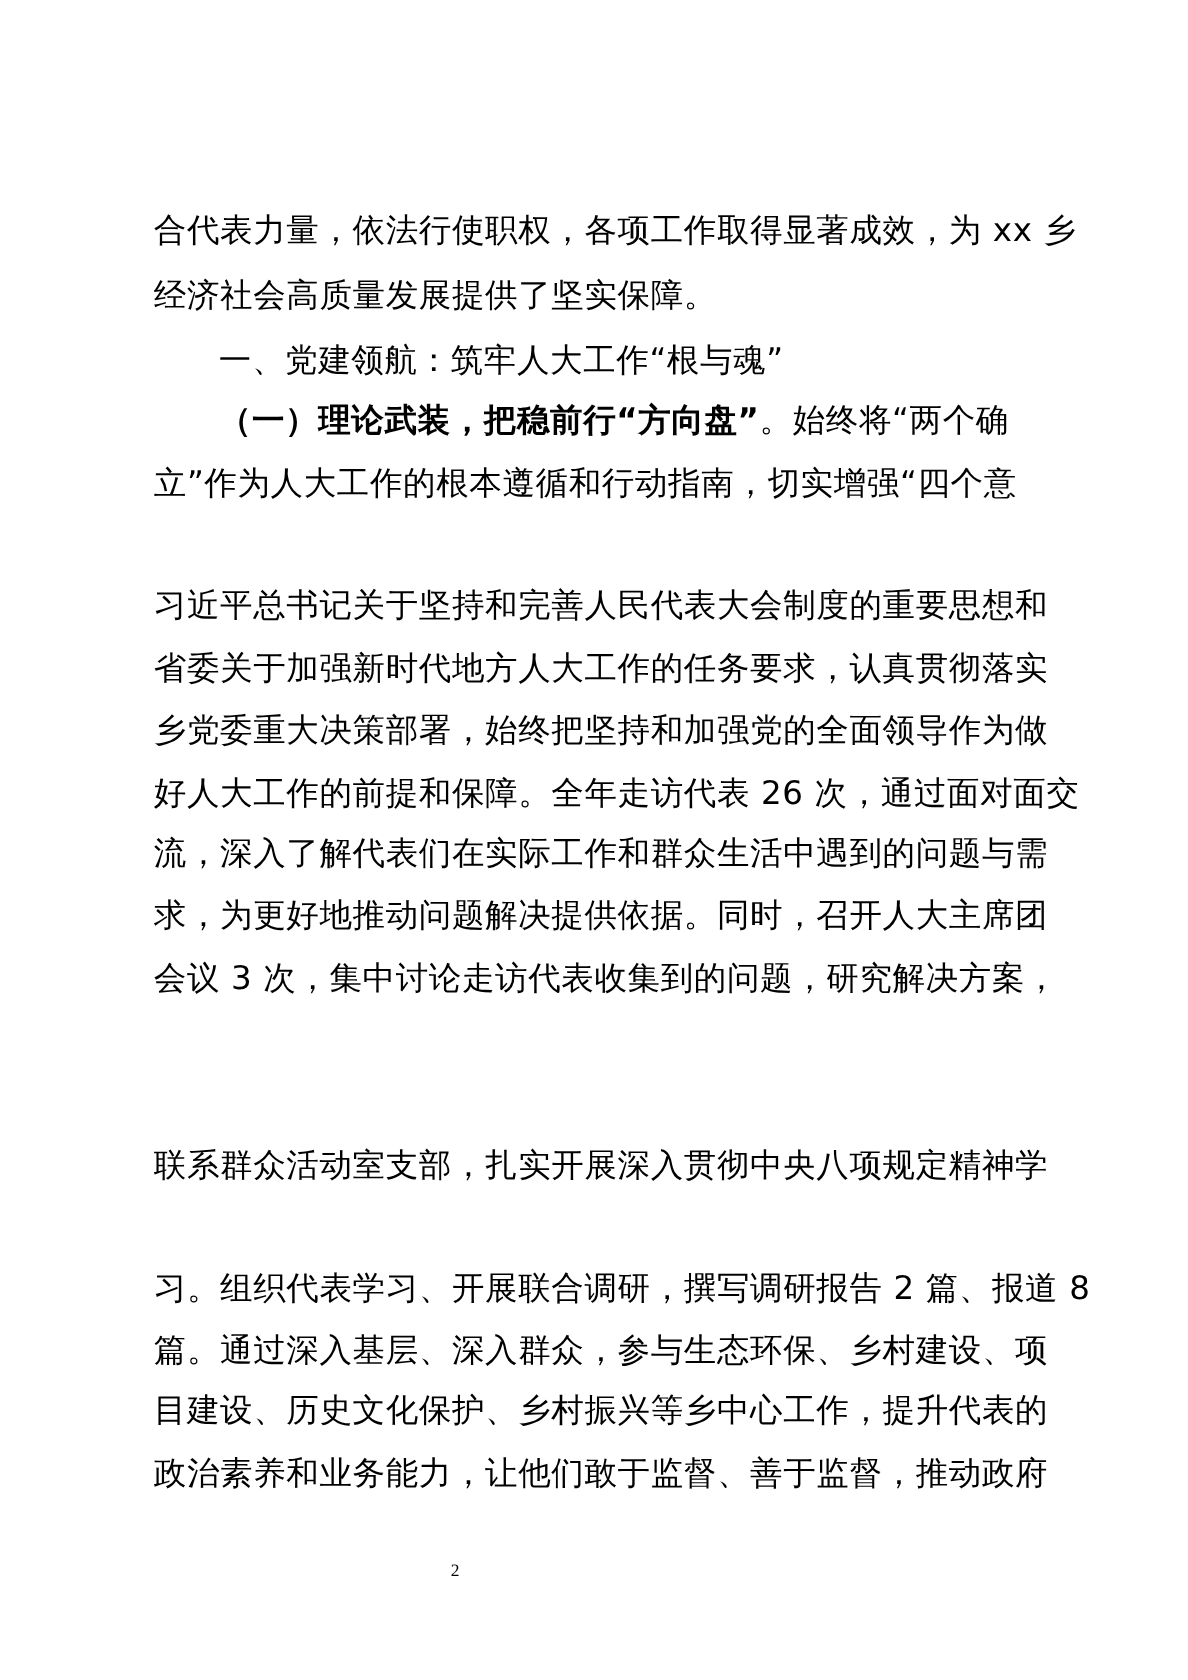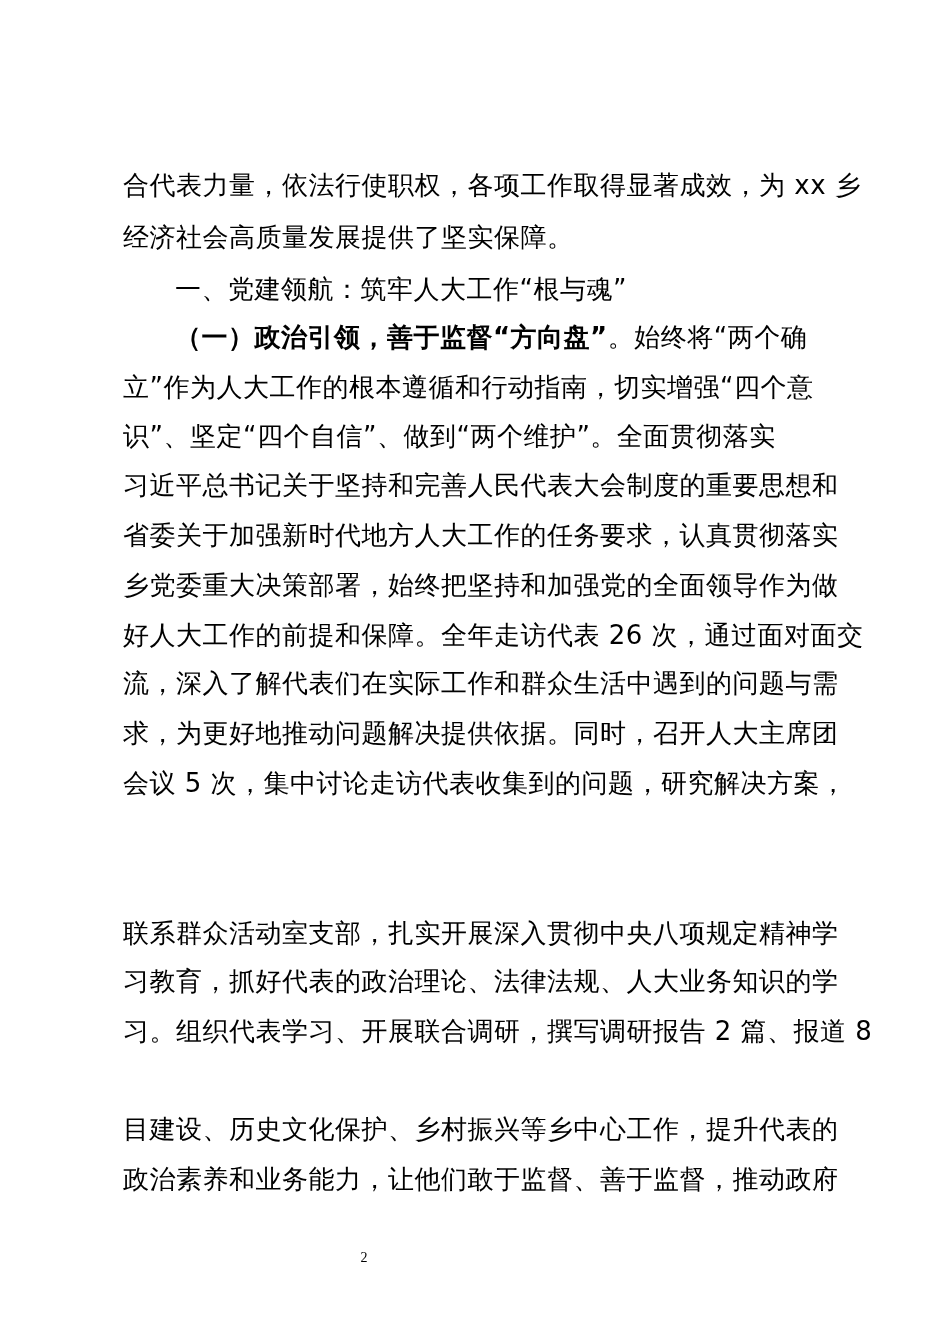--- a/index.html
+++ b/index.html
@@ -13,31 +13,30 @@
              font-family:"Liberation Serif", serif; font-size:14px; }
 </style>
 </head>
 <body>
 
 <div class="page">
   <div class="line" style="top:170px"><span>合代表力量，依法行使职权，各项工作取得显著成效，为 xx 乡</span></div>
   <div class="line" style="top:222px"><span>经济社会高质量发展提供了坚实保障。</span></div>
   <div class="line" style="top:274px; left:175px"><span>一、党建领航：筑牢人大工作“根与魂”</span></div>
 
-  <div class="line" style="top:322px; left:175px"><span class="bold">（一）政治引领，善于监督“方向盘”</span><span>。始终将“两个确</span></div>
+  <div class="line" style="top:322px; left:175px"><span class="bold">（一）理论武装，把稳前行“方向盘”</span><span>。始终将“两个确</span></div>
   <div class="line" style="top:372px"><span>立”作为人大工作的根本遵循和行动指南，切实增强“四个意</span></div>
-  <div class="line" style="top:421px"><span>识”、坚定“四个自信”、做到“两个维护”。全面贯彻落实</span></div>
   <div class="line" style="top:470px"><span>习近平总书记关于坚持和完善人民代表大会制度的重要思想和</span></div>
   <div class="line" style="top:520px"><span>省委关于加强新时代地方人大工作的任务要求，认真贯彻落实</span></div>
   <div class="line" style="top:570px"><span>乡党委重大决策部署，始终把坚持和加强党的全面领导作为做</span></div>
   <div class="line" style="top:620px"><span>好人大工作的前提和保障。全年走访代表 26 次，通过面对面交</span></div>
   <div class="line" style="top:668px"><span>流，深入了解代表们在实际工作和群众生活中遇到的问题与需</span></div>
   <div class="line" style="top:718px"><span>求，为更好地推动问题解决提供依据。同时，召开人大主席团</span></div>
-  <div class="line" style="top:768px"><span>会议 5 次，集中讨论走访代表收集到的问题，研究解决方案，</span></div>
+  <div class="line" style="top:768px"><span>会议 3 次，集中讨论走访代表收集到的问题，研究解决方案，</span></div>
 
   <div class="line" style="top:918px"><span>联系群众活动室支部，扎实开展深入贯彻中央八项规定精神学</span></div>
-  <div class="line" style="top:966px"><span>习教育，抓好代表的政治理论、法律法规、人大业务知识的学</span></div>
   <div class="line" style="top:1016px"><span>习。组织代表学习、开展联合调研，撰写调研报告 2 篇、报道 8</span></div>
+  <div class="line" style="top:1066px"><span>篇。通过深入基层、深入群众，参与生态环保、乡村建设、项</span></div>
   <div class="line" style="top:1114px"><span>目建设、历史文化保护、乡村振兴等乡中心工作，提升代表的</span></div>
   <div class="line" style="top:1164px"><span>政治素养和业务能力，让他们敢于监督、善于监督，推动政府</span></div>
 
   <div class="pagenum">2</div>
 </div>
 
 </body></html>

